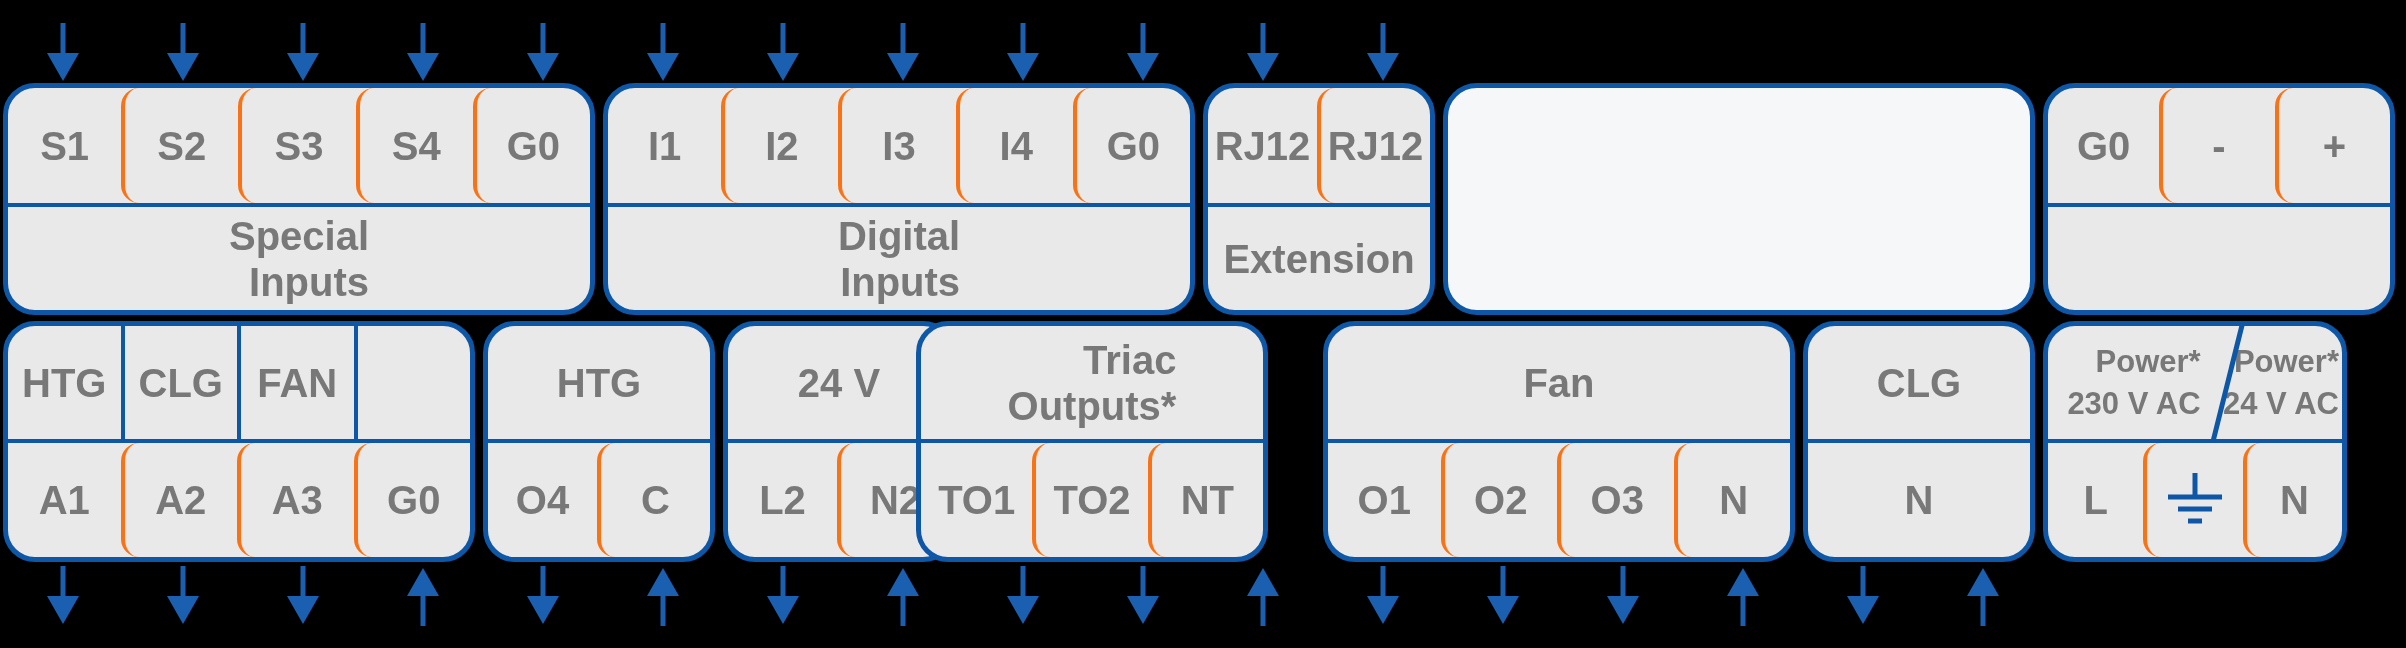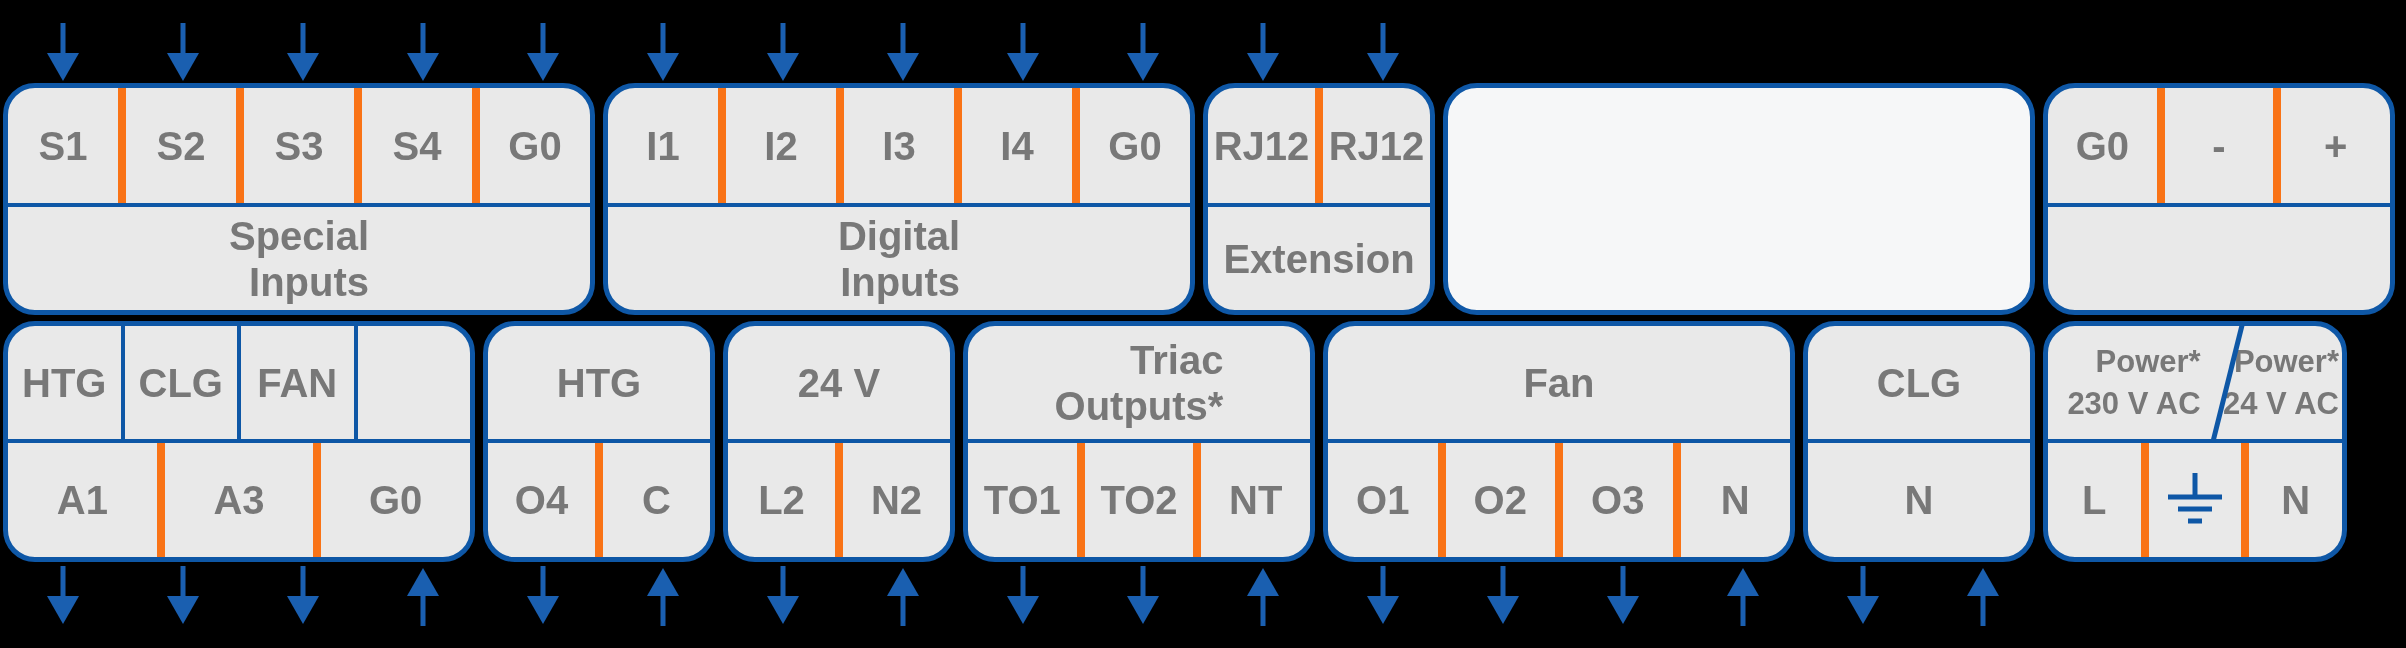--- a/index.html
+++ b/index.html
@@ -16,21 +16,21 @@
   .spacer{
     position:absolute;top:83px;height:232px;left:1443px;width:592px;
     background:#f6f7f8;border:5px solid #0e57a6;border-radius:34px;box-sizing:border-box;
   }
   .cells{display:flex;}
   .top-grp .cells{height:115px;flex:0 0 auto;border-bottom:4px solid #0e57a6;}
   .top-grp .glabel{flex:1;}
   .bot-grp .labelrow{height:113px;flex:0 0 auto;border-bottom:4px solid #0e57a6;position:relative;}
   .bot-grp .cells{flex:1;}
   .cell{flex:1 1 0;display:flex;align-items:center;justify-content:center;min-width:0;}
-  .cell + .cell{border-left:8px solid #f97316;}
+  .cell + .cell{border-left:4px solid #f97316;border-radius:18px;}
   .labelcells{display:flex;height:100%;}
   .labelcell{flex:1 1 0;display:flex;align-items:center;justify-content:center;min-width:0;}
   .labelcell + .labelcell{border-left:4px solid #0e57a6;}
   .txt{
     color:#787878;font-weight:700;font-size:40px;line-height:1.15;
     text-align:right;white-space:pre-line;
   }
   .glabel{display:flex;align-items:center;justify-content:center;}
   .powerrow{display:flex;}
   .pwr-left{flex:0 0 172px;display:flex;align-items:center;justify-content:center;}
@@ -169,20 +169,21 @@
     <div class="labelrow">
       <div class="labelcells">
         <div class="labelcell txt">HTG</div>
         <div class="labelcell txt">CLG</div>
         <div class="labelcell txt">FAN</div>
         <div class="labelcell txt"></div>
       </div>
     </div>
     <div class="cells">
       <div class="cell txt">A1</div>
+      <div class="cell txt">A2</div>
       <div class="cell txt">A3</div>
       <div class="cell txt">G0</div>
     </div>
   </div>
 
   <div class="grp bot-grp" style="left:483px;width:232px">
     <div class="labelrow glabel txt">HTG</div>
     <div class="cells">
       <div class="cell txt">O4</div>
       <div class="cell txt">C</div>
@@ -190,21 +191,21 @@
   </div>
 
   <div class="grp bot-grp" style="left:723px;width:232px">
     <div class="labelrow glabel txt">24 V</div>
     <div class="cells">
       <div class="cell txt">L2</div>
       <div class="cell txt">N2</div>
     </div>
   </div>
 
-  <div class="grp bot-grp" style="left:963px;width:352px">
+  <div class="grp bot-grp" style="left:916px;width:352px">
     <div class="labelrow glabel txt">Triac
 Outputs*</div>
     <div class="cells">
       <div class="cell txt">TO1</div>
       <div class="cell txt">TO2</div>
       <div class="cell txt">NT</div>
     </div>
   </div>
 
   <div class="grp bot-grp" style="left:1323px;width:472px">

